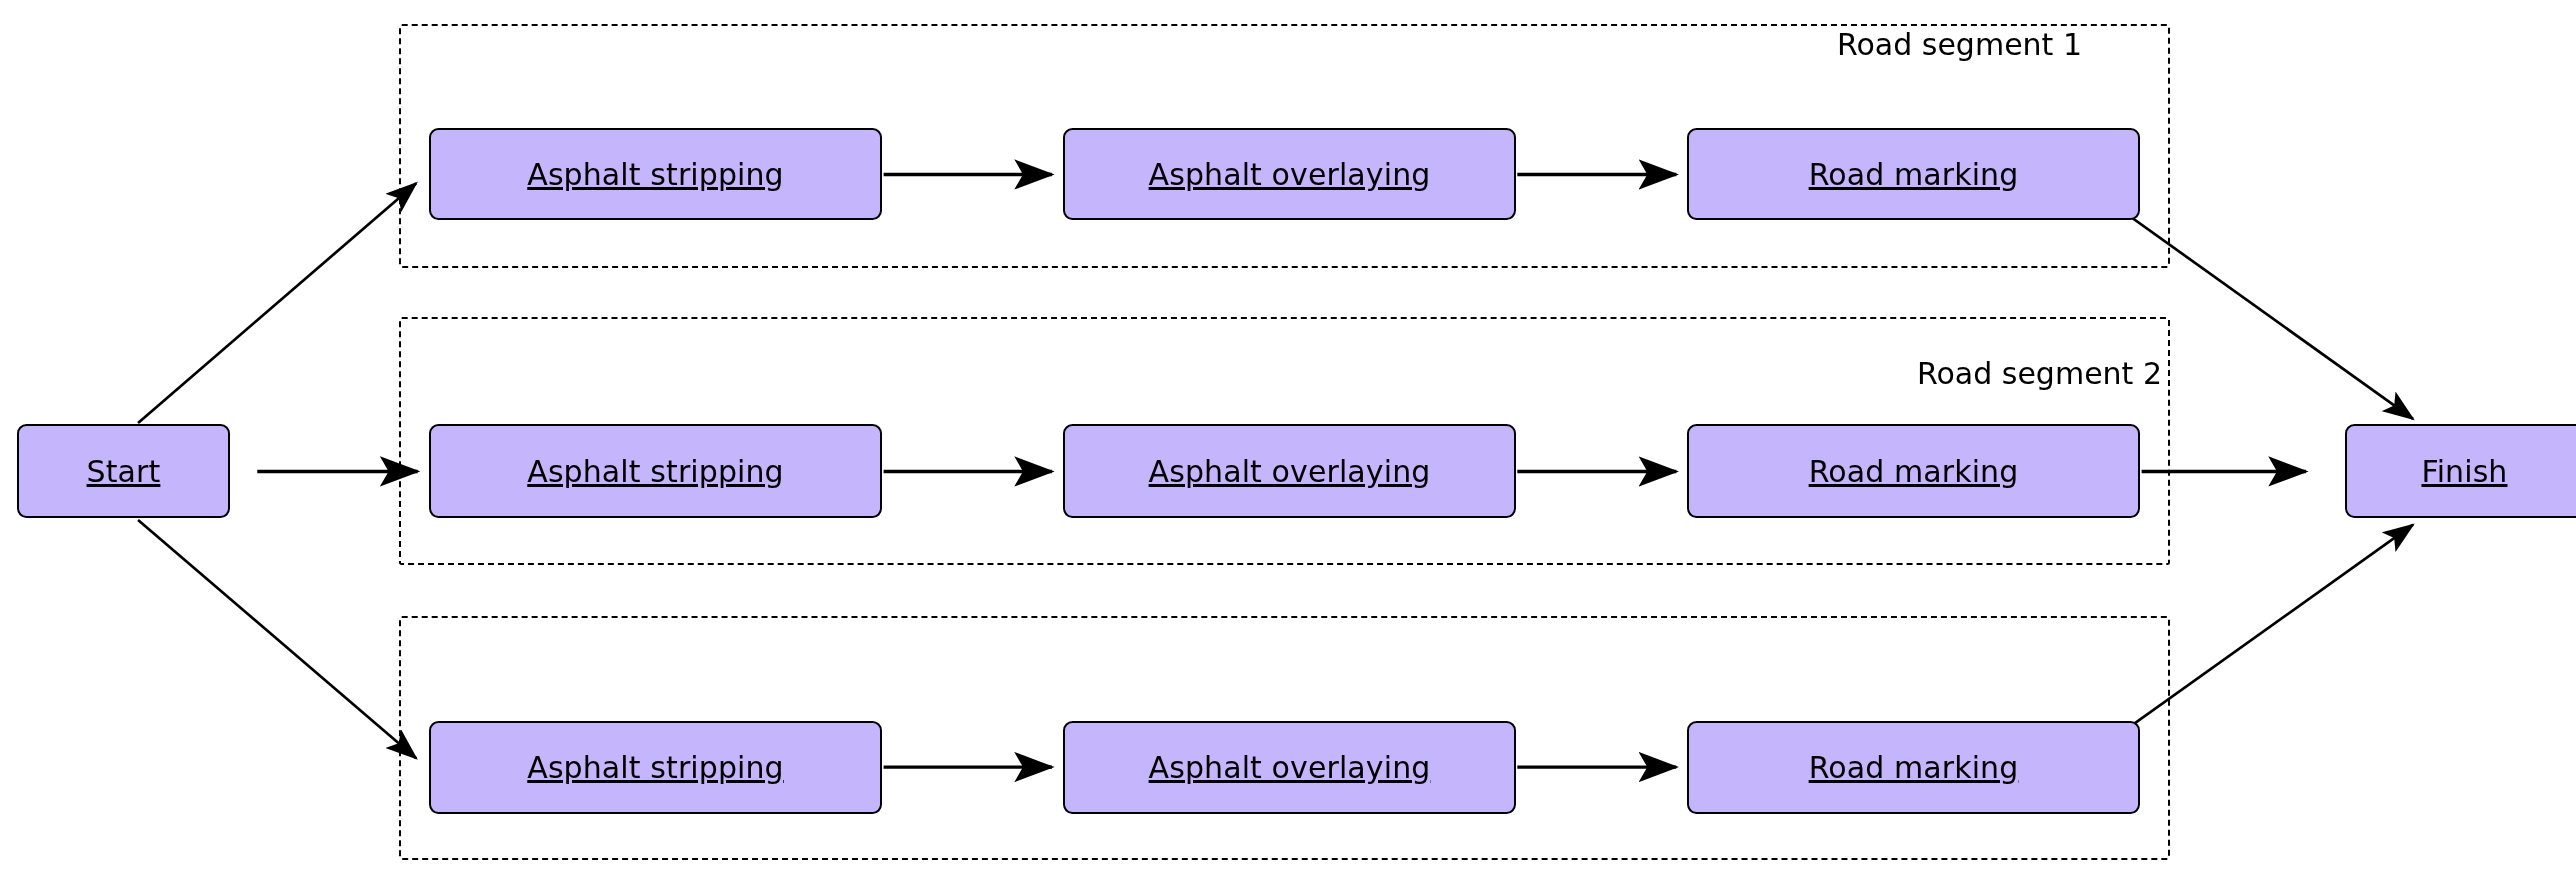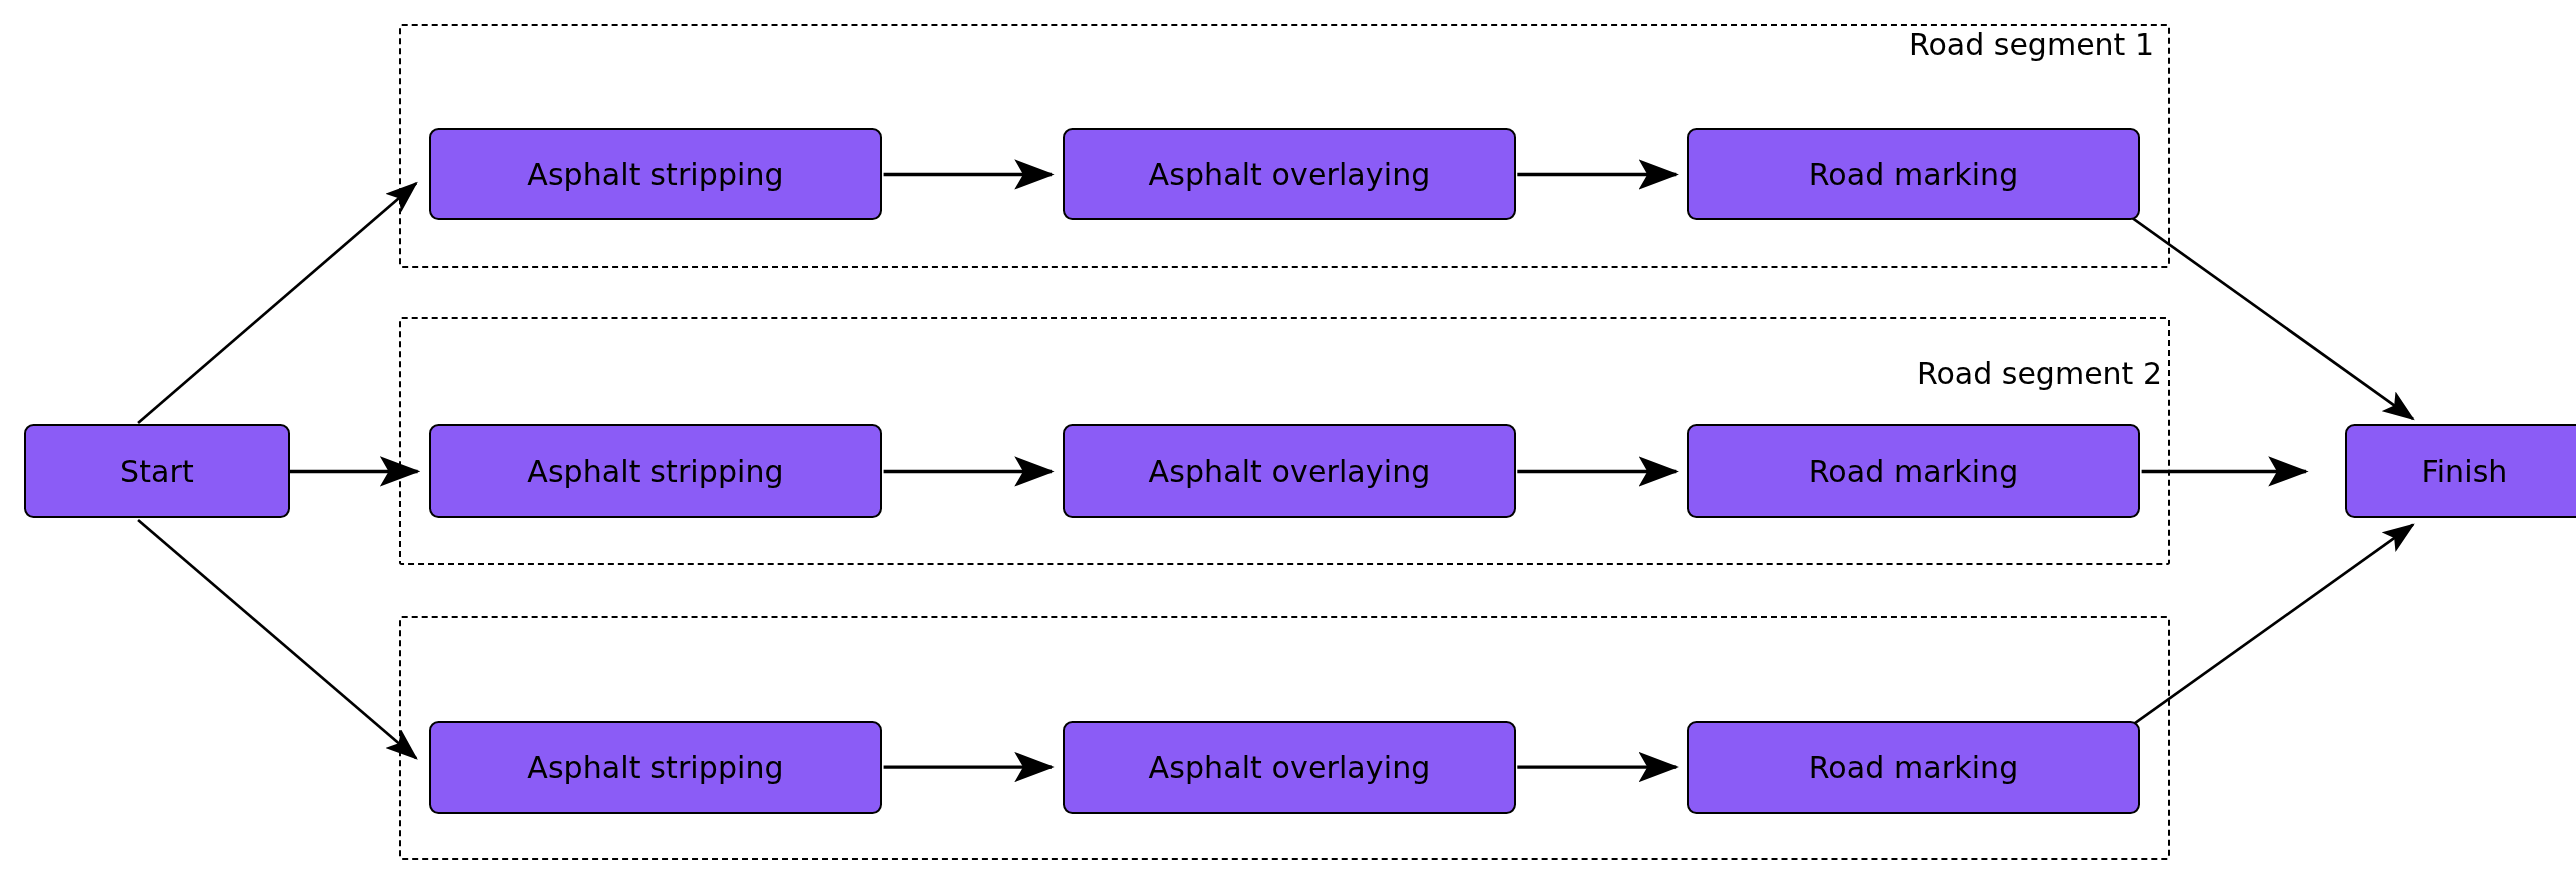--- a/index.html
+++ b/index.html
@@ -24,30 +24,31 @@
     top: 0;
     width: 2576px;
     height: 887px;
     pointer-events: none;
   }
   .node {
     position: absolute;
     box-sizing: border-box;
     border: 2px solid #000000;
     border-radius: 9.4px;
-    background: #8b5cf6;
+    background: #c4b5fd;
     display: flex;
     align-items: center;
     justify-content: center;
     color: #000000;
     font-size: 30px;
     line-height: 1.1;
     letter-spacing: 0.1px;
     white-space: nowrap;
     z-index: 3;
+    text-decoration: underline;
   }
   .group {
     position: absolute;
     box-sizing: border-box;
     border: 2px dashed #000000;
     border-radius: 2.7px;
     background: transparent;
     z-index: 1;
   }
   .group-label {
@@ -84,36 +85,36 @@
 
     <line x1="1312" y1="1139" x2="1562" y2="1139" stroke="#000000" stroke-width="5" marker-end="url(#arrowhead)"></line>
     <line x1="2253" y1="1139" x2="2489" y2="1139" stroke="#000000" stroke-width="5" marker-end="url(#arrowhead)"></line>
 
     <line x1="3080" y1="262" x2="3583" y2="622" stroke="#000000" stroke-width="4" marker-end="url(#arrowhead)"></line>
     <line x1="3180" y1="700" x2="3424" y2="700" stroke="#000000" stroke-width="5" marker-end="url(#arrowhead)"></line>
     <line x1="3080" y1="1138" x2="3583" y2="779" stroke="#000000" stroke-width="4" marker-end="url(#arrowhead)"></line>
   </svg>
 
   <div class="group" style="left:399px; top:24px; width:1771px; height:244px;"></div>
-  <div class="group-label" style="left:1548px; top:28px; width:606px;">Road segment 1</div>
+  <div class="group-label" style="left:1476px; top:28px; width:606px;">Road segment 1</div>
 
   <div class="node" style="left:429px; top:128px; width:453px; height:92px;">Asphalt stripping</div>
   <div class="node" style="left:1063px; top:128px; width:453px; height:92px;">Asphalt overlaying</div>
   <div class="node" style="left:1687px; top:128px; width:453px; height:92px;">Road marking</div>
 
   <div class="group" style="left:399px; top:317px; width:1771px; height:248px;"></div>
   <div class="group-label" style="left:1556px; top:321px; width:606px;margin-top:36px;">Road segment 2</div>
 
   <div class="node" style="left:429px; top:424px; width:453px; height:94px;">Asphalt stripping</div>
   <div class="node" style="left:1063px; top:424px; width:453px; height:94px;">Asphalt overlaying</div>
   <div class="node" style="left:1687px; top:424px; width:453px; height:94px;">Road marking</div>
 
   <div class="group" style="left:399px; top:616px; width:1771px; height:244px;"></div>
 
   <div class="node" style="left:429px; top:721px; width:453px; height:93px;">Asphalt stripping</div>
   <div class="node" style="left:1063px; top:721px; width:453px; height:93px;">Asphalt overlaying</div>
   <div class="node" style="left:1687px; top:721px; width:453px; height:93px;">Road marking</div>
 
-  <div class="node" style="left:24px; top:424px; width:266px; height:94px;">Start</div>
+  <div class="node" style="left:17px; top:424px; width:213px; height:94px;">Start</div>
   <div class="node" style="left:2317px; top:424px; width:239px; height:94px;margin-left:28px;">Finish</div>
 
 </div>
 
 
 </body></html>

